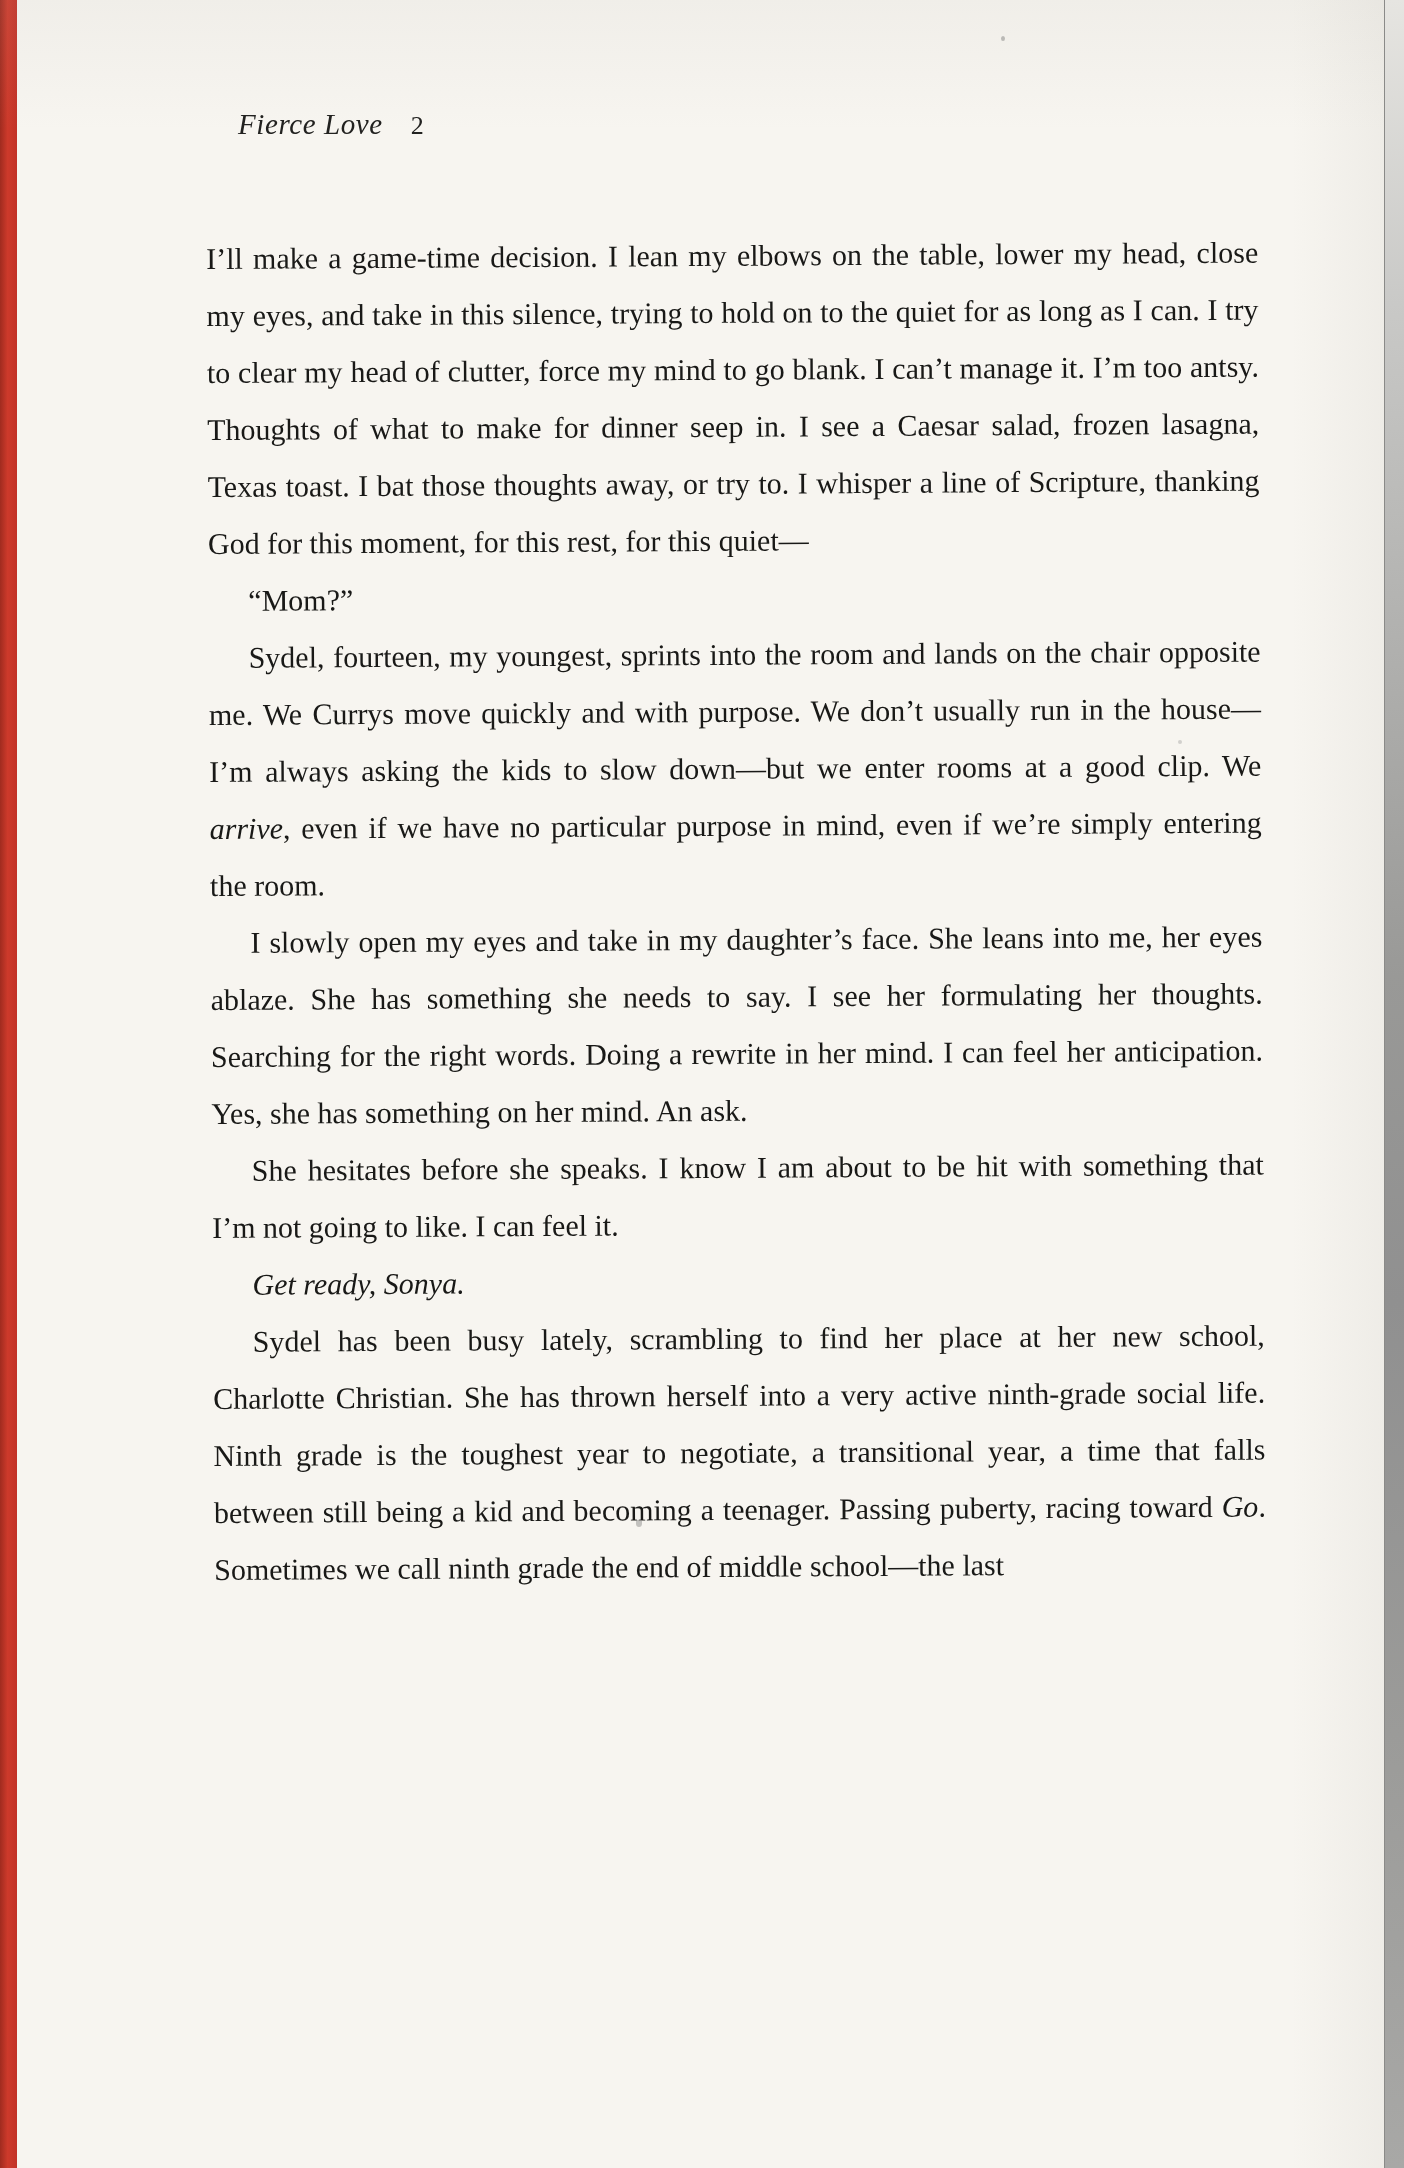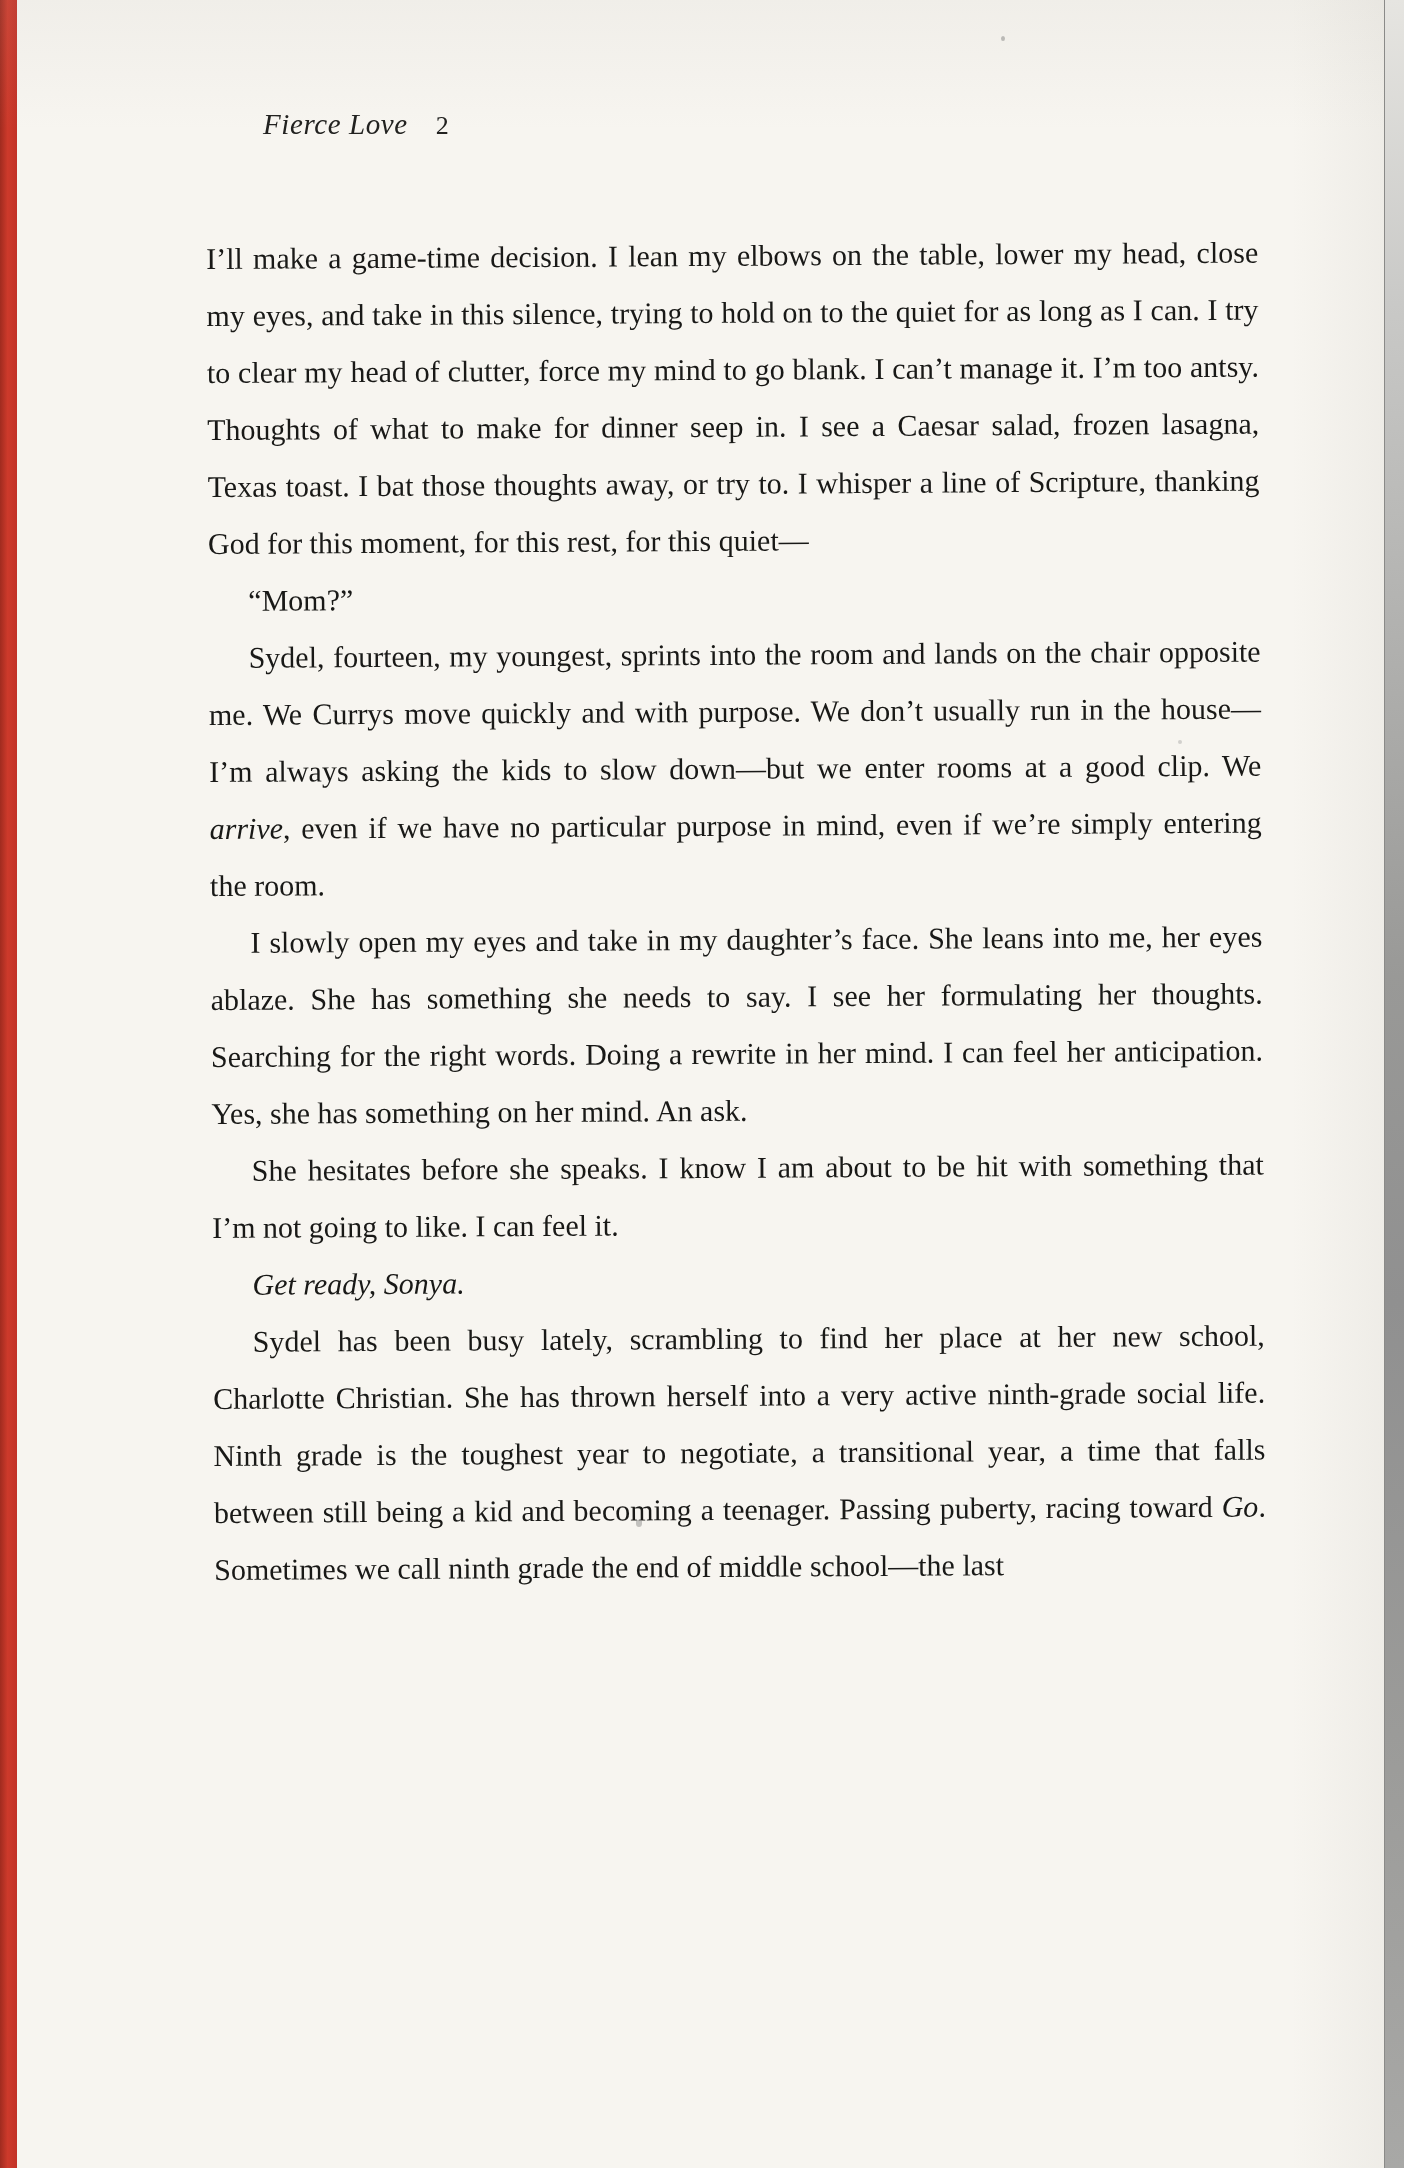--- a/index.html
+++ b/index.html
@@ -51,21 +51,20 @@
     position: absolute;
     left: 238px;
     top: 108px;
     color: #222220;
     white-space: nowrap;
   }
   .head-title {
     font-style: italic;
     font-size: 29px;
     letter-spacing: 0.6px;
-    margin-left: 25px;
   }
   .head-page {
     font-style: normal;
     font-size: 26px;
     margin-left: 28px;
   }
   .text-block {
     position: absolute;
     left: 206px;
     top: 230px;

